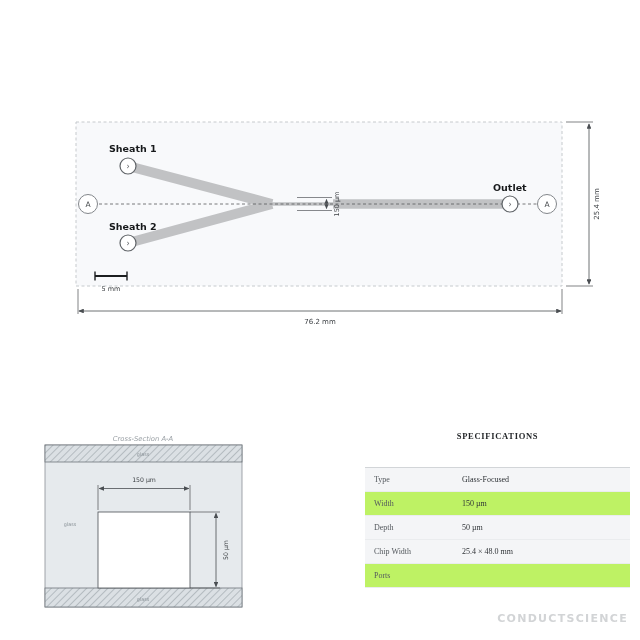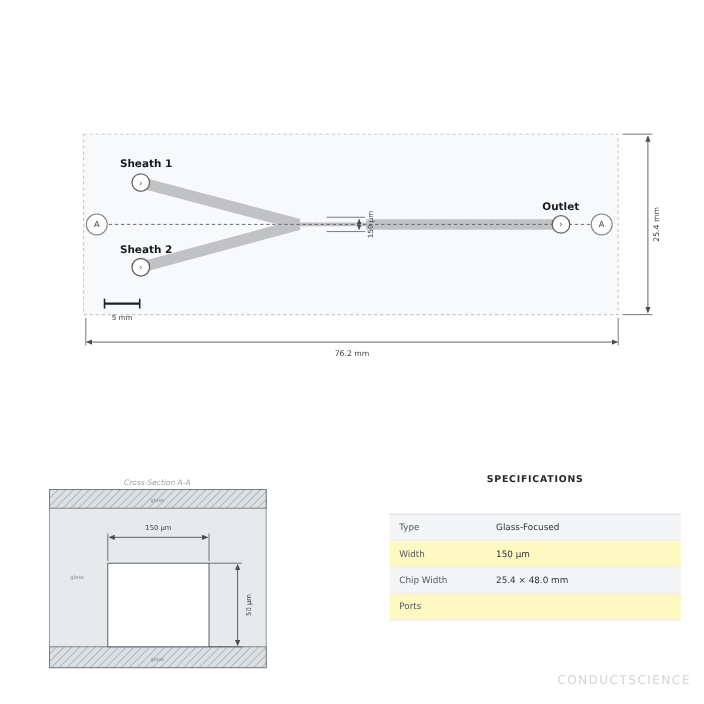--- a/index.html
+++ b/index.html
@@ -3,35 +3,35 @@
 <meta charset="utf-8">
 <style>
   html,body{margin:0;padding:0;}
   body{
     width:640px;height:640px;position:relative;background:#ffffff;
     font-family:"DejaVu Sans","Liberation Sans",sans-serif;overflow:hidden;
   }
   svg text{font-family:"DejaVu Sans","Liberation Sans",sans-serif;}
   .schematic-svg{position:absolute;left:0;top:0;}
   .xsection-svg{position:absolute;left:30px;top:425px;}
-  .spec-panel{position:absolute;left:354px;top:431px;width:265px;}
+  .spec-panel{position:absolute;left:365px;top:431px;width:265px;font-family:Liberation Serif, serif;}
   .spec-title{
     text-align:center;font-size:8.5px;font-weight:bold;letter-spacing:.7px;
     color:#24272a;margin:0 0 9px 0;
   }
   .spec-table{border-top:1px solid #d2d5d8;margin-top:26px;}
   .spec-row{
     display:flex;height:23px;line-height:23px;font-size:8px;
-    border-bottom:1px solid #eaecee;background:#fef9c3;
+    border-bottom:1px solid #eaecee;background:#bef264;
   }
   .spec-row.alt{background:#f4f5f7;}
   .spec-label{width:88px;padding-left:9px;color:#54595e;flex:none;}
   .spec-value{color:#2e3236;}
   .logo{
-    position:absolute;top:612px;right:12px;font-size:11px;font-weight:normal;
+    position:absolute;top:612px;right:12px;font-size:11px;font-weight:bold;
     letter-spacing:1.3px;color:#d2d4d6;
   }
 </style>
 </head>
 <body>
 
 <svg class="schematic-svg" width="640" height="350" viewBox="0 0 640 350">
   <defs>
     <marker id="arr" markerWidth="7" markerHeight="6" refX="6" refY="3" orient="auto-start-reverse">
       <path d="M0,0 L7,3 L0,6 Z" fill="#4a4e52"></path>
@@ -139,20 +139,24 @@
   <div class="spec-table">
     <div class="spec-row alt">
       <span class="spec-label">Type</span>
       <span class="spec-value">Glass-Focused</span>
     </div>
     <div class="spec-row">
       <span class="spec-label">Width</span>
       <span class="spec-value">150 µm</span>
     </div>
     <div class="spec-row alt">
+      <span class="spec-label">Depth</span>
+      <span class="spec-value">50 µm</span>
+    </div>
+    <div class="spec-row alt">
       <span class="spec-label">Chip Width</span>
       <span class="spec-value">25.4 × 48.0 mm</span>
     </div>
     <div class="spec-row">
       <span class="spec-label">Ports</span>
     </div>
   </div>
 </div>
 
 <div class="logo">CONDUCTSCIENCE</div>

